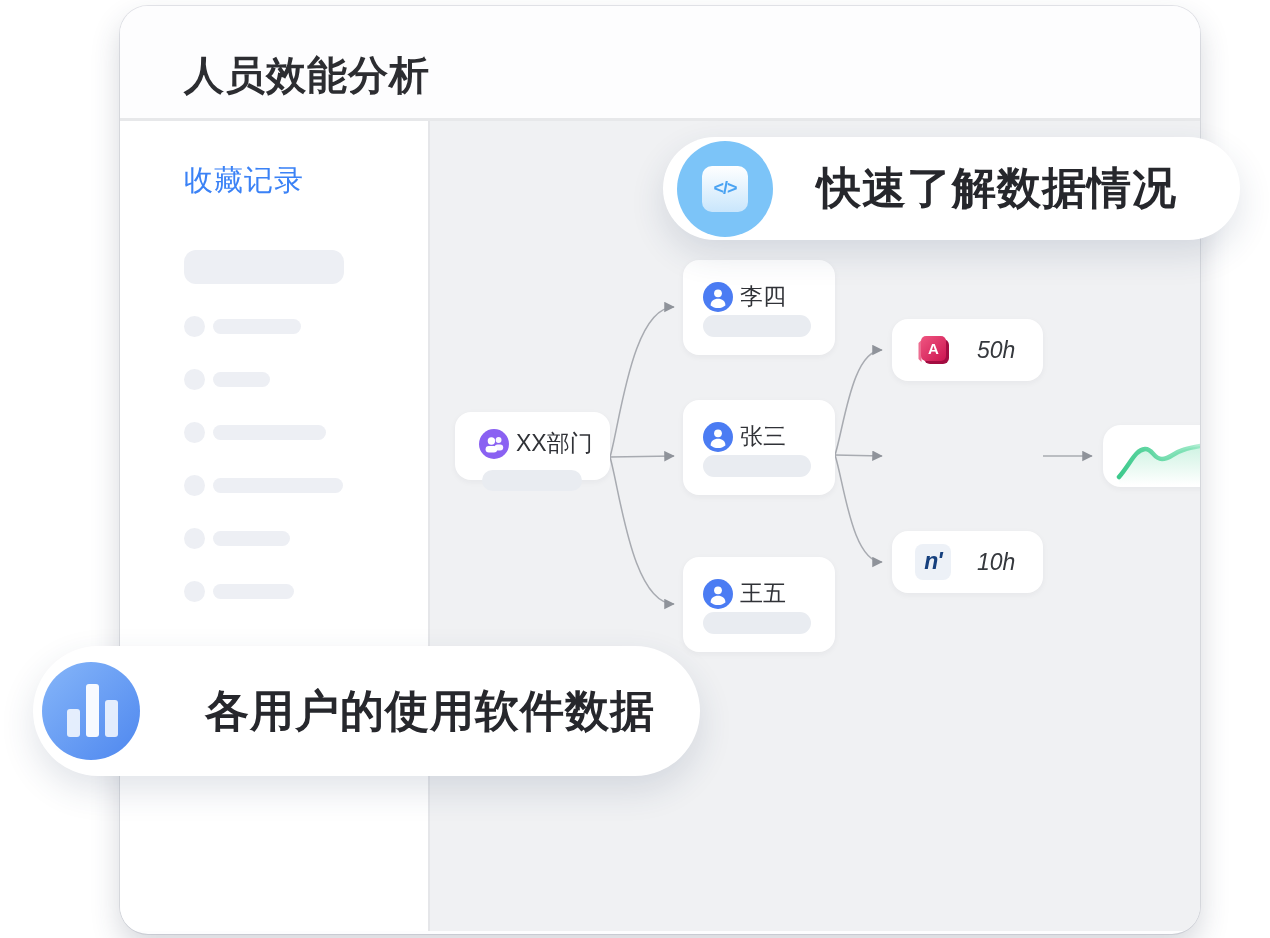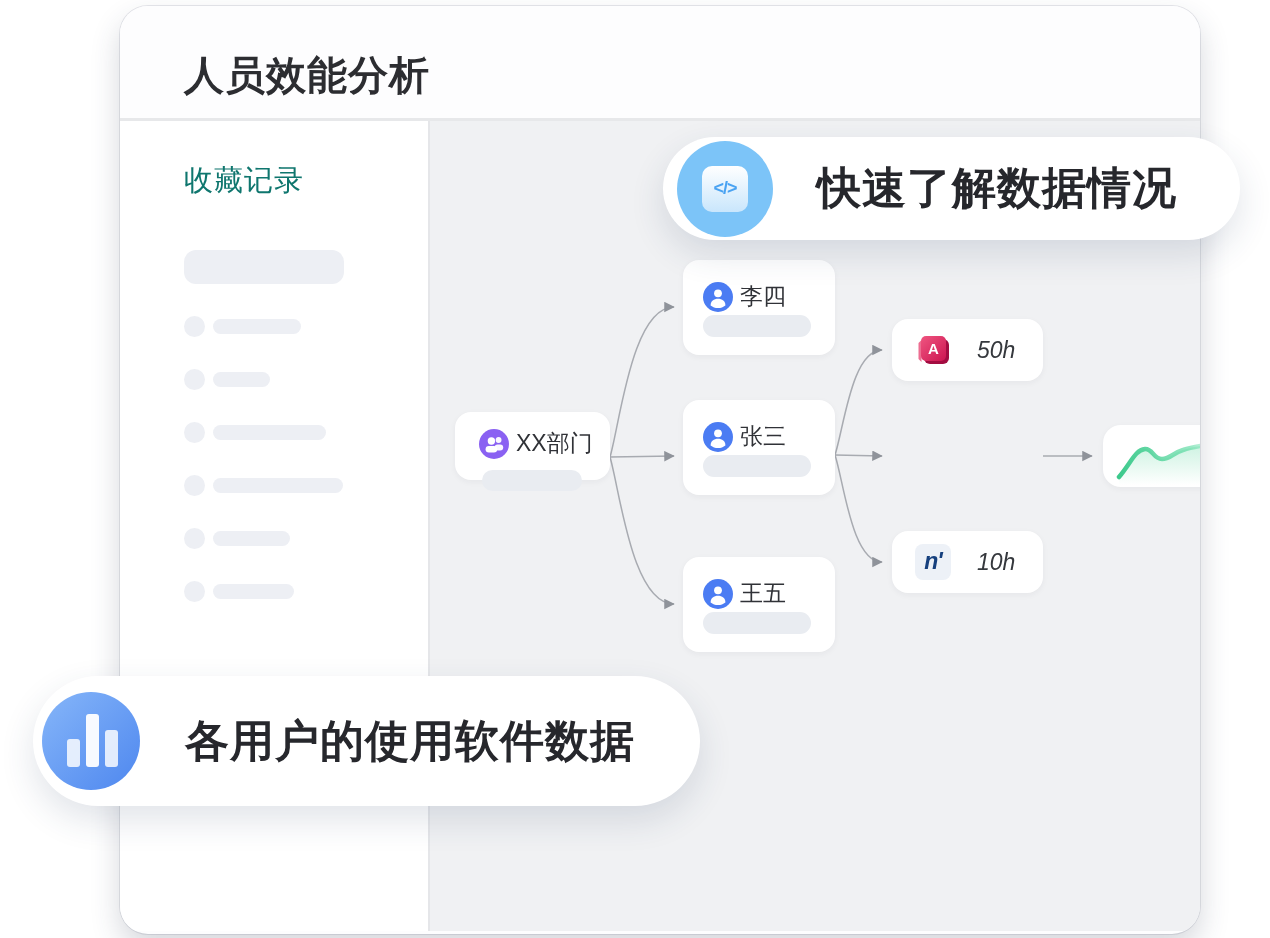--- a/index.html
+++ b/index.html
@@ -12,21 +12,21 @@
     background:#fdfdfe; border-radius:28px;
     box-shadow:0 14px 30px rgba(45,55,80,.20), 0 0 0 1px #e7e8ec;
     overflow:hidden;
   }
   .win-header { height:115px; background:#fdfdfe; border-bottom:3px solid #e7e8ea; }
   .win-title { padding:42px 0 0 64px; font-size:40px; font-weight:700; color:#2c2d31; letter-spacing:1px; }
   .win-body { display:flex; height:810px; }
 
   
   .sidebar { width:310px; background:#ffffff; border-right:2px solid #e5e6e9; }
-  .side-heading { margin:40px 0 0 64px; font-size:29px; color:#0f766e; letter-spacing:1px; }
+  .side-heading { margin:40px 0 0 64px; font-size:29px; color:#3b82f6; letter-spacing:1px; }
   .skel-header { margin:49px 0 0 64px; width:160px; height:34px; border-radius:12px; background:#edeff4; }
   .skel-row { display:flex; align-items:center; gap:8px; margin:32px 0 0 64px; height:21px; }
   .skel-row:first-of-type { margin-top:33px; }
   .skel-dot { width:21px; height:21px; border-radius:50%; background:#edeff4; flex:0 0 auto; }
   .skel-bar { height:15px; border-radius:8px; background:#edeff4; }
 
   
   .canvas { position:relative; flex:1; background:#f0f1f3; }
   .edges { position:absolute; left:0; top:0; }
 
@@ -56,21 +56,21 @@
   .card-chart { left:673px; top:304px; width:130px; height:62px; border-radius:18px; overflow:hidden; }
 
   
   .app-icon { width:36px; height:36px; }
   .icon-nprime { border-radius:8px; background:#edf1f7; display:flex; align-items:center; justify-content:center; }
   .nglyph { font-style:italic; font-weight:800; font-size:23px; color:#16407e; letter-spacing:-1px; transform:translateY(-1px); }
 
   
   .callout { position:absolute; display:flex; align-items:center; background:#ffffff; box-shadow:0 14px 34px rgba(45,65,100,.14); }
   .callout-top { left:663px; top:137px; width:577px; height:103px; border-radius:52px; padding-left:14px; gap:44px; }
-  .callout-bottom { left:33px; top:676px; width:667px; height:130px; border-radius:65px; padding-left:9px; gap:45px; }
+  .callout-bottom { left:33px; top:646px; width:667px; height:130px; border-radius:65px; padding-left:9px; gap:65px; }
   .callout-text { font-size:44px; font-weight:700; color:#26272c; letter-spacing:1px; white-space:nowrap; }
   .co-circle { border-radius:50%; display:flex; align-items:center; justify-content:center; flex:0 0 auto; }
   .co-circle-code { width:96px; height:96px; background:#7cc4f8; }
   .code-chip {
     width:46px; height:46px; border-radius:10px;
     background:linear-gradient(180deg,#ffffff 0%, #c9e6fc 100%);
     display:flex; align-items:center; justify-content:center;
     font-size:18px; font-weight:800; color:#4aa3f2; letter-spacing:-1px;
   }
   .co-circle-bars { width:98px; height:98px; background:linear-gradient(135deg,#86b6f9 0%, #4e87ef 100%); }

